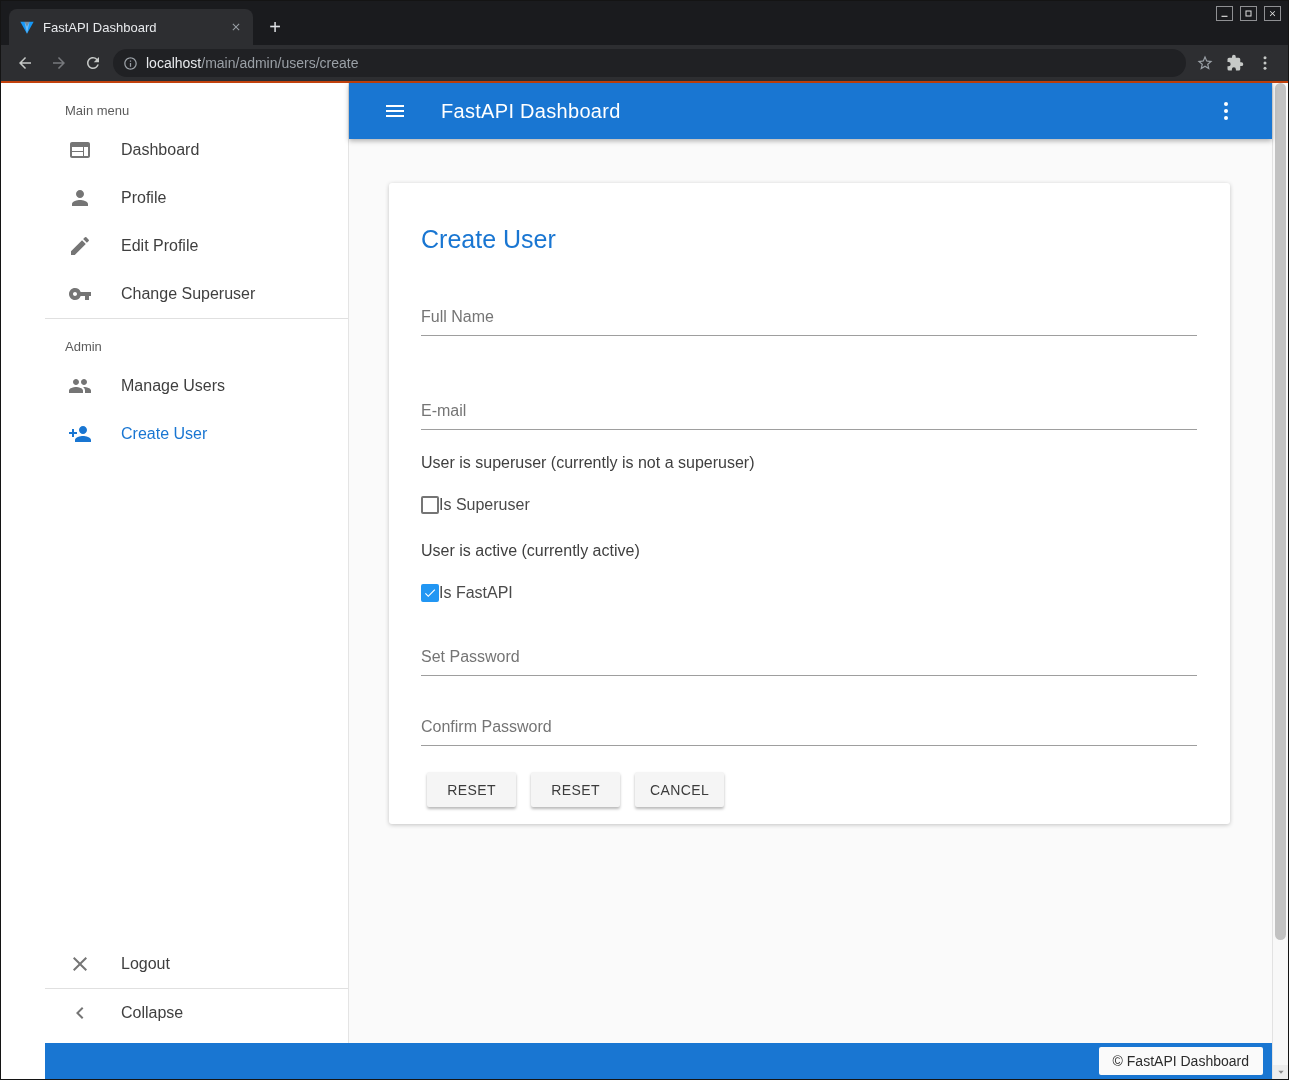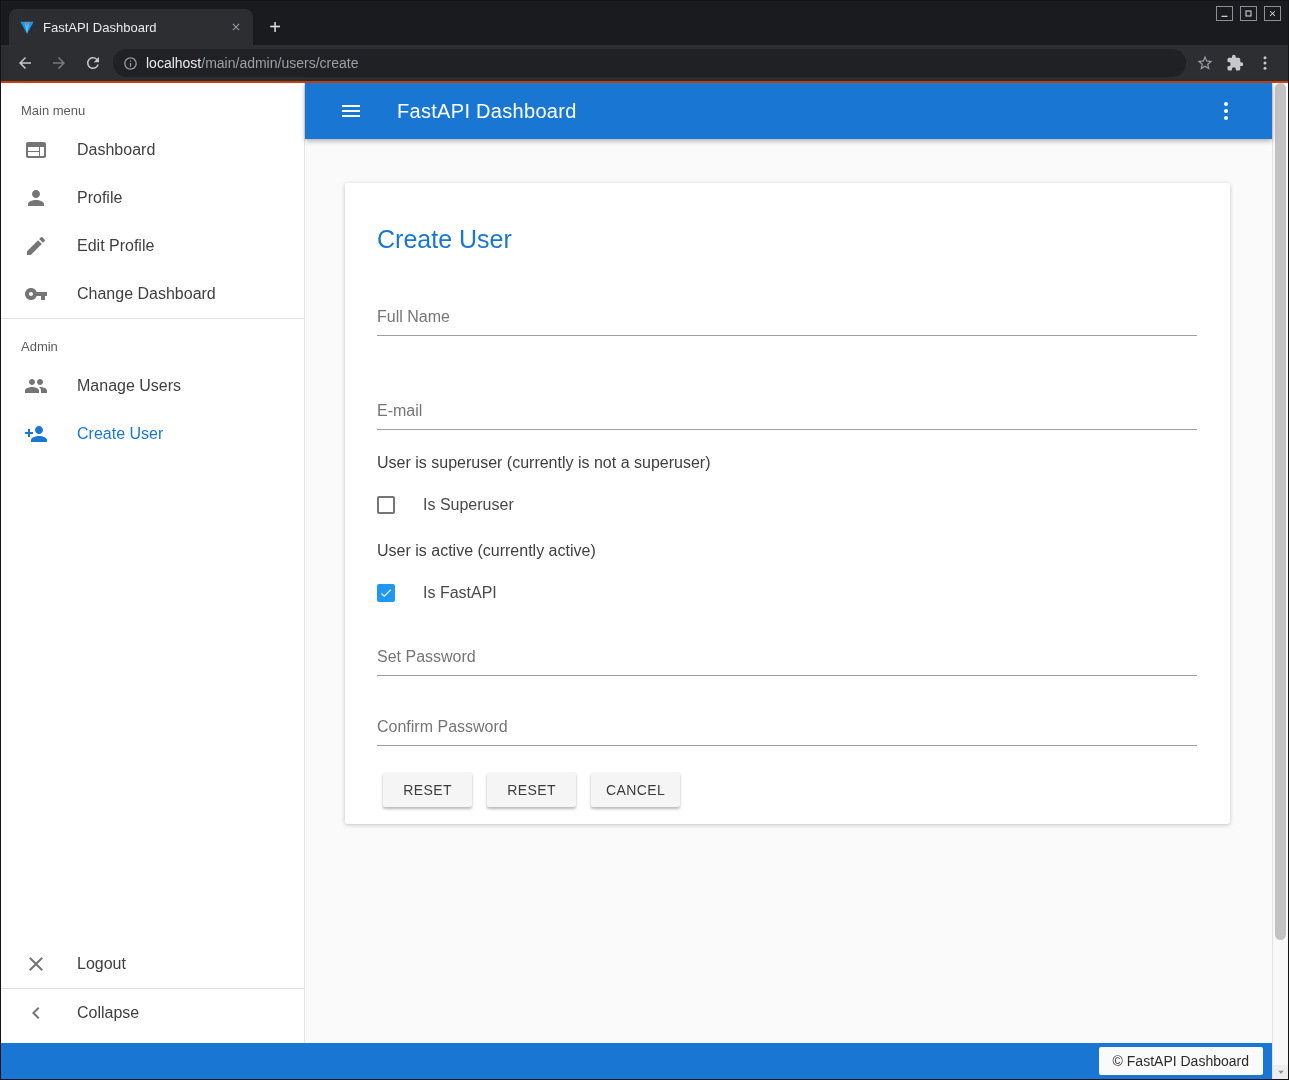--- a/index.html
+++ b/index.html
@@ -31,21 +31,21 @@
   .urlbox{flex:1;height:28px;display:flex;align-items:center;gap:8px;padding:0 10px;border-radius:14px;background:#202124;}
   .urlbox svg{width:15px;height:15px;flex:none;}
   .url-text{font-size:14px;white-space:nowrap;overflow:hidden;}
   .url-host{color:#e8eaed;}
   .url-path{color:#9aa0a6;}
   .addr-right{display:flex;align-items:center;gap:12px;padding:0 4px;}
   .addr-right svg{width:18px;height:18px;}
 
   
   .viewport{flex:1;display:flex;min-height:0;}
-  .page-col{width:1271px;display:flex;flex-direction:column;min-height:0;}
+  .page-col{width:1271px;display:flex;flex-direction:column;min-height:0;padding-left:44px;}
   .body-row{flex:1;display:flex;min-height:0;}
 
   
   .sidebar{width:304px;background:#fff;border-right:1px solid #e4e4e4;display:flex;flex-direction:column;flex:none;}
   .side-section{font-size:13px;color:#5c5c5c;margin:20px 0 8px 20px;}
   .side-item{height:48px;display:flex;align-items:center;padding-left:23px;gap:29px;color:#3f3f3f;font-size:16px;cursor:pointer;flex:none;}
   .side-item svg{width:24px;height:24px;fill:#757575;flex:none;}
   .side-item.active{color:var(--primary);}
   .side-item.active svg{fill:var(--primary);}
   .divider{height:1px;background:#e0e0e0;flex:none;}
@@ -64,21 +64,21 @@
   .card-title{margin-top:18px;font-size:25px;color:var(--primary);font-weight:400;}
   .field{border:none;outline:none;background:transparent;width:100%;font-size:16px;color:#a16207;border-bottom:1px solid #9e9e9e;padding:2px 0 9px 0;font-family:"Liberation Sans",sans-serif;}
   .field::placeholder{color:#757575;opacity:1;}
   .f1{margin-top:52px;}
   .f2{margin-top:64px;}
   .f3{margin-top:44px;}
   .f4{margin-top:40px;}
   .hint{font-size:16px;color:#3f3f3f;}
   .h1{margin-top:24px;}
   .h2{margin-top:28px;}
-  .check-row{margin-top:24px;display:flex;align-items:center;gap:28px;cursor:pointer;}
+  .check-row{margin-top:24px;display:flex;align-items:center;gap:0;cursor:pointer;}
   .checkbox{width:18px;height:18px;border:2px solid #757575;border-radius:2px;display:inline-flex;align-items:center;justify-content:center;flex:none;background:#fff;}
   .checkbox svg{width:14px;height:14px;fill:#fff;display:none;}
   .checkbox.checked{background:var(--check);border-color:var(--check);}
   .checkbox.checked svg{display:block;}
   .check-label{font-size:16px;color:#4a4a4a;}
   .btn-row{margin-top:26px;display:flex;gap:15px;padding-left:6px;}
   .btn{min-width:89px;height:35px;background:#f5f5f5;border:none;border-radius:2px;box-shadow:0 2px 3px rgba(0,0,0,.28);font-size:14px;font-weight:500;color:#3c3c3c;letter-spacing:.4px;display:flex;align-items:center;justify-content:center;cursor:pointer;font-family:"Liberation Sans",sans-serif;}
 
   
   .footer{height:36px;background:var(--primary);display:flex;align-items:center;flex:none;}
@@ -189,21 +189,21 @@
           <div class="side-item">
             <svg viewBox="0 0 24 24">
                 <path d="M3 17.25V21h3.75L17.81 9.94l-3.75-3.75L3 17.25zM20.71 7.04c.39-.39.39-1.02 0-1.41l-2.34-2.34a.9959.9959 0 0 0-1.41 0l-1.83 1.83 3.75 3.75 1.83-1.83z"></path>
               </svg>
             <span>Edit Profile</span>
           </div>
           <div class="side-item">
             <svg viewBox="0 0 24 24">
                 <path d="M12.65 10A5.99 5.99 0 0 0 7 6c-3.31 0-6 2.69-6 6s2.69 6 6 6a5.99 5.99 0 0 0 5.65-4H17v4h4v-4h2v-4H12.65zM7 14c-1.1 0-2-.9-2-2s.9-2 2-2 2 .9 2 2-.9 2-2 2z"></path>
               </svg>
-            <span>Change Dashboard</span>
+            <span>Change Superuser</span>
           </div>
 
           <div class="divider"></div>
           <div class="side-section">Admin</div>
 
           <div class="side-item">
             <svg viewBox="0 0 24 24">
                 <path d="M16 11c1.66 0 2.99-1.34 2.99-3S17.66 5 16 5c-1.66 0-3 1.34-3 3s1.34 3 3 3zm-8 0c1.66 0 2.99-1.34 2.99-3S9.66 5 8 5C6.34 5 5 6.34 5 8s1.34 3 3 3zm0 2c-2.33 0-7 1.17-7 3.5V19h14v-2.5c0-2.33-4.67-3.5-7-3.5zm8 0c-.29 0-.62.02-.97.05 1.16.84 1.97 1.97 1.97 3.45V19h6v-2.5c0-2.33-4.67-3.5-7-3.5z"></path>
               </svg>
             <span>Manage Users</span>

